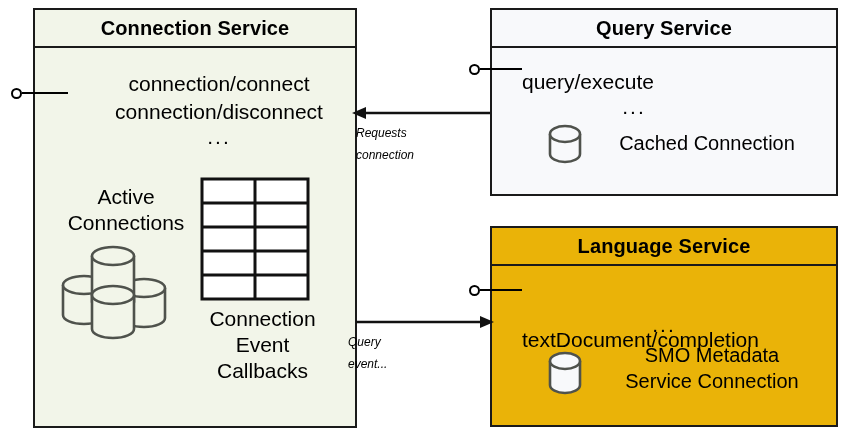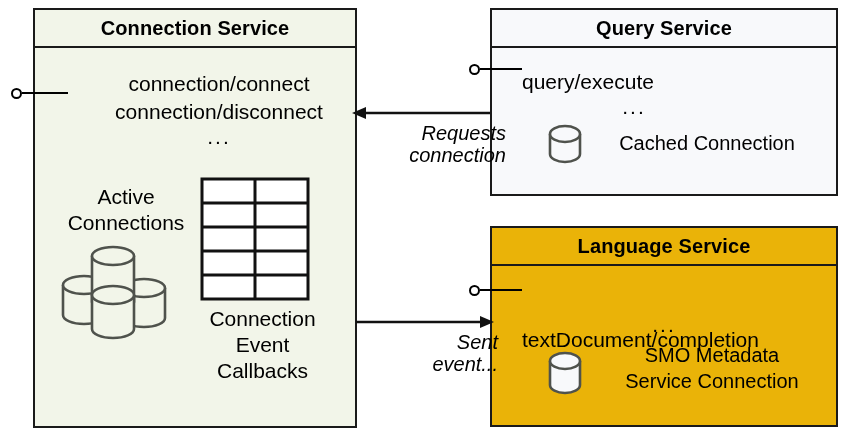--- a/index.html
+++ b/index.html
@@ -93,23 +93,23 @@
     height: 2px;
     background: #000;
   }
   
   .arrow-svg {
     position: absolute;
     overflow: visible;
   }
   .arrow-label {
     position: absolute;
-    text-align: right;
+    text-align: left;
     font-style: italic;
-    font-size: 20px;
+    font-size: 12px;
     line-height: 22px;
     width: 150px;
   }
   
   .artifact-label {
     position: absolute;
     text-align: center;
     font-size: 21px;
     line-height: 26px;
   }
@@ -245,17 +245,17 @@
   <div class="arrow-label" style="left:356px; top:122px;">
     <div>Requests</div>
     <div>connection</div>
   </div>
 
   <svg class="arrow-svg" style="left:350px; top:309px;" width="146" height="28" viewBox="0 0 146 28">
     <line x1="6" y1="13" x2="134" y2="13" stroke="#111" stroke-width="2.4"></line>
     <polygon points="144,13 130,7 130,19" fill="#111"></polygon>
   </svg>
   <div class="arrow-label" style="left:348px; top:331px;">
-    <div>Sent</div>
+    <div>Query</div>
     <div>event...</div>
   </div>
 
 </div>
 
 </body></html>

